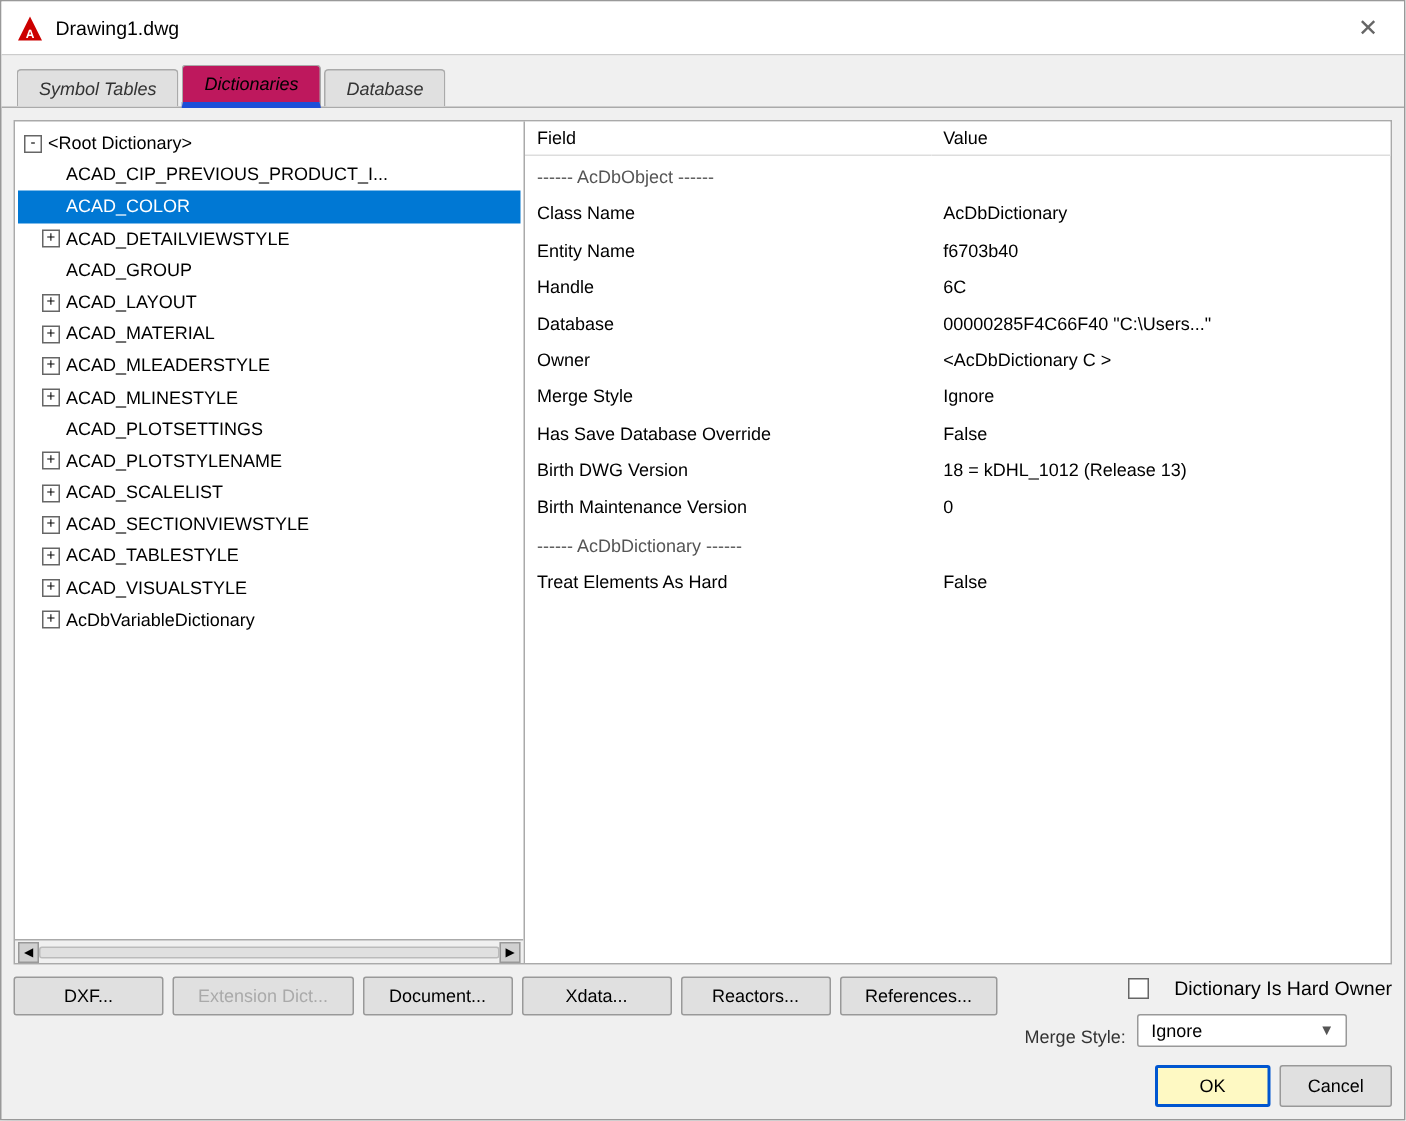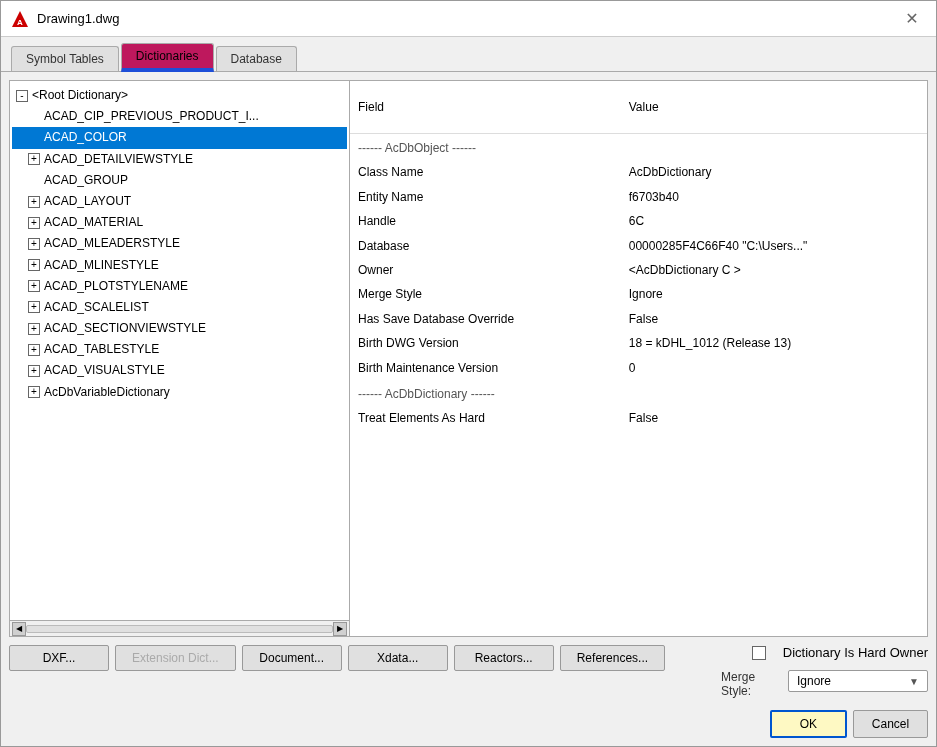--- a/index.html
+++ b/index.html
@@ -84,20 +84,21 @@
 
     .tab {
       padding: 5px 14px;
       border: 1px solid #aaa;
       border-bottom: none;
       background: #e0e0e0;
       cursor: pointer;
       font-size: 12px;
       border-radius: 3px 3px 0 0;
       color: #333;
+      font-style: italic;
     }
 
     .tab.active {
       background: #be185d;
       border-bottom: 4px solid #1d4ed8;
       margin-bottom: -1px;
       font-weight: normal;
       color: #000;
       text-align: right;
     }
@@ -208,21 +209,21 @@
     }
 
     .properties-table {
       width: 100%;
       border-collapse: collapse;
       font-size: 12px;
     }
 
     .properties-table th {
       text-align: left;
-      padding: 19px 8px;
+      padding: 4px 8px;
       font-weight: normal;
       background: #fff;
       border-bottom: 1px solid #ddd;
       margin-top: 12px;
     }
 
     .properties-table td {
       padding: 2px 8px;
       vertical-align: top;
       line-height: 1.7;
@@ -287,23 +288,22 @@
       border: 1px solid #666;
       background: #fff;
       display: flex;
       align-items: center;
       justify-content: center;
       flex-shrink: 0;
     }
 
     .merge-style-row {
       display: flex;
-      align-items: flex-start;
+      align-items: flex-end;
       gap: 8px;
-      margin-left: 38px;
     }
 
     .merge-style-label {
       font-size: 12px;
       color: #333;
     }
 
     .dropdown-select {
       padding: 3px 8px;
       border: 1px solid #999;
@@ -426,20 +426,24 @@
           <div class="tree-item indent1">
             <span class="expand-icon">+</span>
             <span>ACAD_MLEADERSTYLE</span>
           </div>
 
           <div class="tree-item indent1">
             <span class="expand-icon">+</span>
             <span>ACAD_MLINESTYLE</span>
           </div>
 
+          <div class="tree-item indent1">
+            <span class="spacer"></span>
+            <span>ACAD_PLOTSETTINGS</span>
+          </div>
 
           <div class="tree-item indent1">
             <span class="expand-icon">+</span>
             <span>ACAD_PLOTSTYLENAME</span>
           </div>
 
           <div class="tree-item indent1">
             <span class="expand-icon">+</span>
             <span>ACAD_SCALELIST</span>
           </div>

